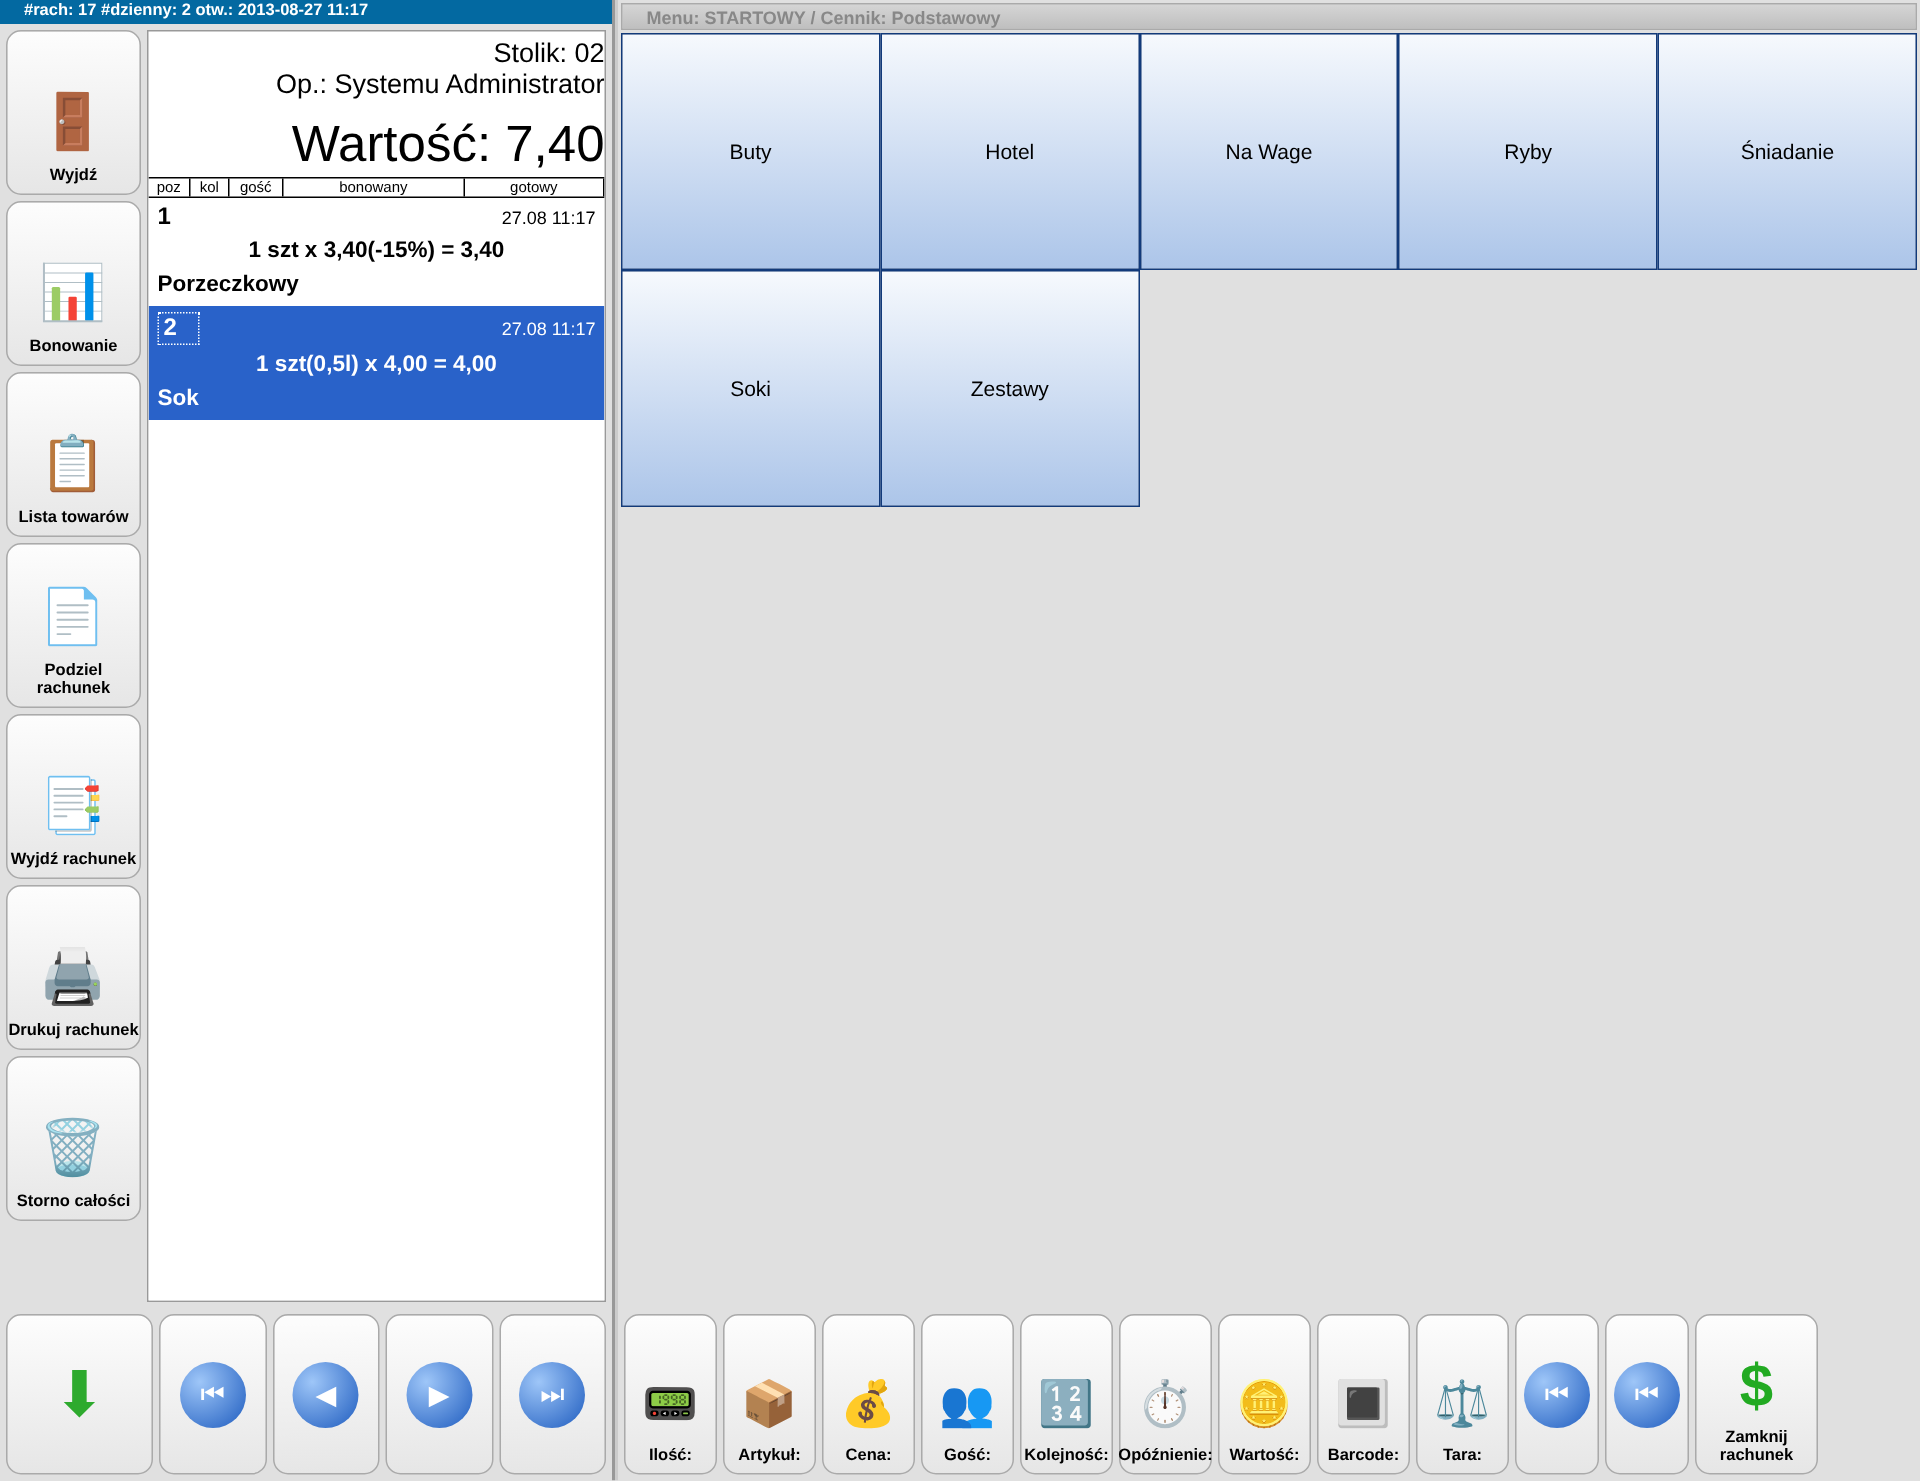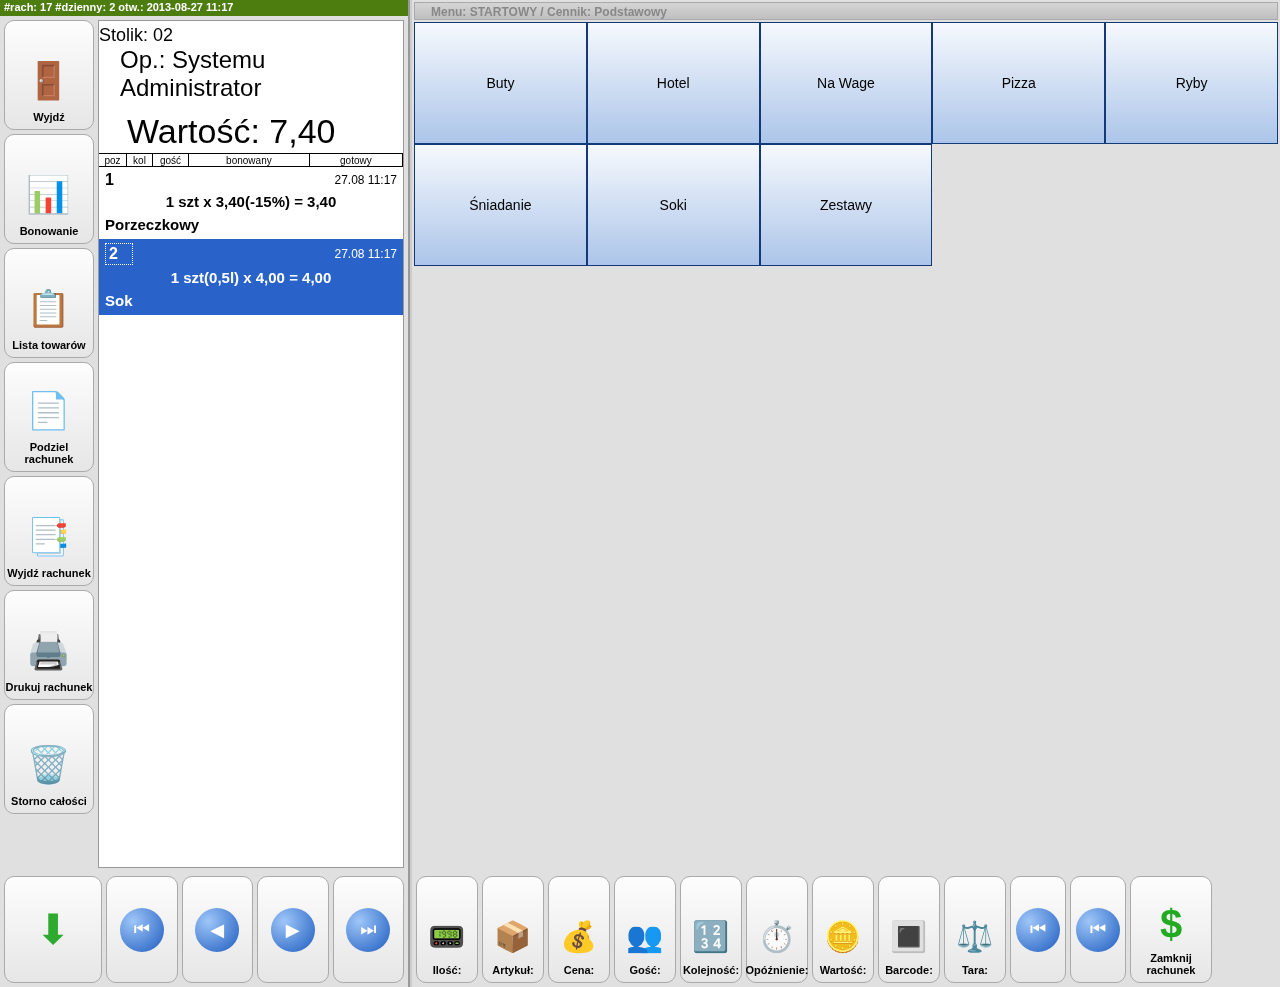--- a/index.html
+++ b/index.html
@@ -18,25 +18,25 @@
 }
 .left-panel {
   width: 410px;
   height: 987px;
   background: #e0e0e0;
   display: flex;
   flex-direction: column;
   border-right: 2px solid #999;
 }
 .status-bar {
-  background: #4d7c0f;
+  background: #0369a1;
   color: #fff;
   font-size: 11px;
   font-weight: bold;
-  padding: 1px 4px;
+  padding: 1px 16px;
   height: 16px;
 }
 .left-main {
   flex: 1;
   display: flex;
   overflow: hidden;
 }
 .side-buttons {
   width: 98px;
   padding: 4px 4px;
@@ -63,23 +63,23 @@
 
 .order-area {
   flex: 1;
   background: #fff;
   margin: 4px 4px 4px 0;
   border: 1px solid #999;
   display: flex;
   flex-direction: column;
   overflow:hidden;
 }
-.order-header { text-align: left; padding: 4px 0 2px 0; }
+.order-header { text-align: right; padding: 4px 0 2px 0; }
 .order-header .table { font-size: 18px; font-weight: 500; }
-.order-header .op { font-size: 24px; font-weight: 500; padding-left: 21px; }
+.order-header .op { font-size: 18px; font-weight: 500; padding-left: 21px; }
 .order-header .total { font-size: 34px; font-weight: normal; margin-top: 10px; margin-left: 28px; }
 
 .col-headers {
   display: flex;
   font-size: 10px;
   border-top: 1px solid #000;
   border-bottom: 1px solid #000;
   height:14px;
 }
 .col-headers div { border-right:1px solid #000; text-align:left; display:flex;align-items:center;justify-content:center;}
@@ -122,21 +122,21 @@
 .right-panel { flex:1; display:flex; flex-direction:column; background:#e0e0e0; border-left:2px solid #ccc;}
 .right-title { background:linear-gradient(#d5d5d5,#bfbfbf); color:#888; font-size:12px; font-weight:bold; padding:2px 16px; height:18px; border:1px solid #aaa; margin:2px 2px 0 2px;}
 .menu-grid {
   padding: 2px;
   display: grid;
   grid-template-columns: repeat(5, 1fr);
   gap: 0px;
   align-content: start;
 }
 .menu-cell {
-  height: 122px;
+  height: 158px;
   background: linear-gradient(#f6f9fd, #acc5e9);
   border: 1px solid #123a7a;
   display:flex;align-items:center;justify-content:center;
   font-size:14px;
   cursor:pointer;
 }
 .right-body{flex:1;}
 
 .bottom-bar-right {
   height: 115px;
@@ -246,21 +246,20 @@
     </div>
   </div>
 
   <div class="right-panel">
     <div class="right-title">Menu: STARTOWY / Cennik: Podstawowy</div>
     <div class="right-body">
       <div class="menu-grid" id="menu-grid">
           <div class="menu-cell">Buty</div>
           <div class="menu-cell">Hotel</div>
           <div class="menu-cell">Na Wage</div>
-          <div class="menu-cell">Pizza</div>
           <div class="menu-cell">Ryby</div>
           <div class="menu-cell">Śniadanie</div>
           <div class="menu-cell">Soki</div>
           <div class="menu-cell">Zestawy</div>
         </div>
     </div>
     <div class="bottom-bar-right">
       <div id="tools-holder" style="display:flex;gap:4px;">
           <div class="tool-btn">
             <div class="ico">📟</div>

